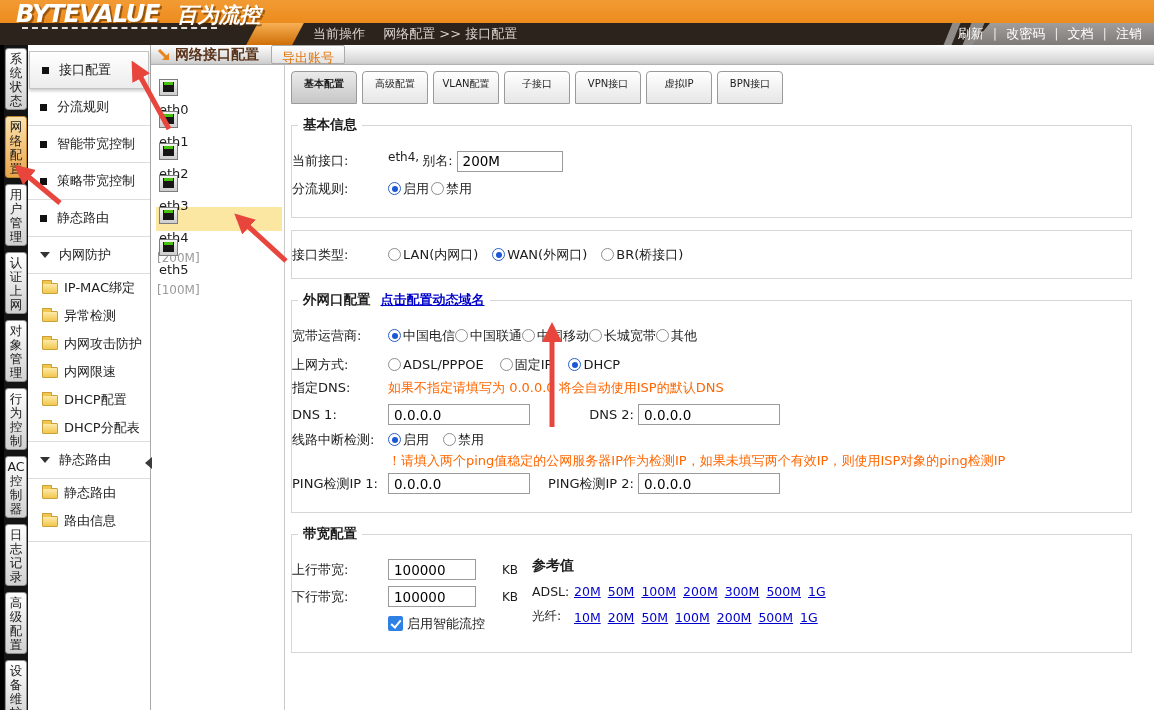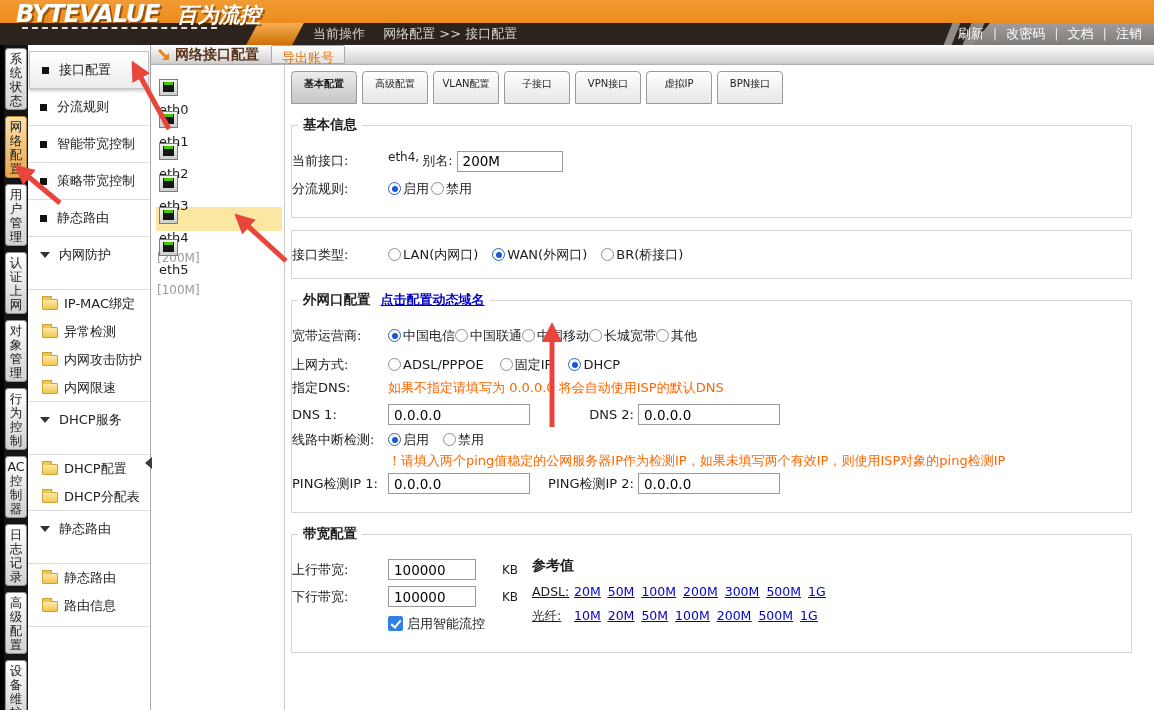--- a/index.html
+++ b/index.html
@@ -32,21 +32,21 @@
   
   #vtabs { width:28px; background:#141414; border-left:4px solid #000; padding-top:3px;
            display:flex; flex-direction:column; gap:6px; align-items:center; flex:none; }
   .vtab { width:22px; min-height:62px; background:linear-gradient(180deg,#ffffff,#d0d0d0); border:1px solid #8f8f8f; border-radius:3px;
           font-size:12.5px; line-height:14px; text-align:center; padding:3px 0; word-break:break-all; cursor:pointer; color:#1b1b1b; }
   .vtab.active { background:linear-gradient(180deg,#fbe2ae,#eaa449); border-color:#bd8631; }
   
   #menu { width:123px; background:#fff; border-right:1px solid #a8a8a8; padding-top:6px; position:relative; flex:none; }
   .m-row { display:flex; align-items:center; cursor:pointer; color:#222; }
   .m-row.item { padding:9px 0 9px 12px; border-bottom:1px solid #dcdcdc; }
-  .m-row.group { padding:9px 0 25px 12px; border-bottom:1px solid #dcdcdc; border-top:1px solid #dcdcdc; margin-top:-1px; }
+  .m-row.group { padding:9px 0 9px 12px; border-bottom:1px solid #dcdcdc; border-top:1px solid #dcdcdc; margin-top:-1px; }
   .m-row.sub { padding:5px 0 5px 14px; }
   .m-row.item .ico { width:7px; height:7px; background:#111; margin-right:10px; flex:none; }
   .m-row.group .ico { width:0; height:0; border:5px solid transparent; border-top:6px solid #333; border-bottom:none; margin-right:9px; flex:none; }
   .m-row.sub .ico { width:16px; height:11px; background:linear-gradient(#fdeaa9,#f2c64e); border:1px solid #c9a139; border-radius:1px; position:relative; margin-right:6px; flex:none; }
   .m-row.sub .ico::before { content:''; position:absolute; top:-4px; left:-1px; width:8px; height:3px; background:#f2c64e; border:1px solid #c9a139; border-bottom:none; border-radius:1px 1px 0 0; }
   .m-row.item.selected { background:linear-gradient(180deg,#ffffff,#ececec); border:1px solid #c3c3c3; box-shadow:0 2px 3px rgba(0,0,0,.2); margin:0 1px; }
   .menu-endline { border-top:1px solid #dcdcdc; margin-top:6px; }
   .collapse-handle { position:absolute; right:-2px; top:412px; width:0; height:0; border:6px solid transparent; border-right:7px solid #3b3b3b; cursor:pointer; z-index:5; }
   
   #right { flex:1; display:flex; flex-direction:column; min-width:0; }
@@ -92,21 +92,21 @@
   .cbx { width:15px; height:15px; background:#2f80e4; border-radius:2px; position:relative; flex:none; margin-right:4px; cursor:pointer; }
   .cbx::after { content:''; position:absolute; left:5px; top:2px; width:4px; height:8px; border:solid #fff; border-width:0 2px 2px 0; transform:rotate(40deg); }
   .note { color:#ff6600; }
   .indent { margin-left:96px; }
   .ddns { color:#0000cc; text-decoration:underline; font-weight:bold; margin-left:10px; cursor:pointer; font-size:13px; }
   .unit { margin-left:26px; font-size:12px; }
   .bw-flex { display:flex; }
   .bw-left { width:240px; flex:none; }
   .bw-right { padding-top:4px; }
   .ref-title { font-weight:bold; font-size:14px; }
-  .ref-row { display:flex; align-items:flex-start; margin-top:9px; font-size:12.5px;text-decoration:underline; }
+  .ref-row { display:flex; align-items:flex-end; margin-top:9px; font-size:12.5px; }
   .ref-label { width:42px; flex:none; }
   .rlink { color:#0000cc; text-decoration:underline; cursor:pointer; margin-right:7px; font-size:12.5px; }
   .arrows { position:absolute; left:0; top:0; pointer-events:none; z-index:60; }
 </style>
 </head>
 <body>
 
 <div id="header">
   <div class="logo">
     <span class="logo-en">BYTEVALUE</span><span class="logo-cn">百为流控</span>
@@ -224,24 +224,20 @@
         <div class="m-row sub">
           <span class="ico"></span>
           <span class="m-label">内网攻击防护</span>
         </div>
 
         <div class="m-row sub">
           <span class="ico"></span>
           <span class="m-label">内网限速</span>
         </div>
 
-        <div class="m-row group">
-          <span class="ico"></span>
-          <span class="m-label">DHCP服务</span>
-        </div>
 
         <div class="m-row sub">
           <span class="ico"></span>
           <span class="m-label">DHCP配置</span>
         </div>
 
         <div class="m-row sub">
           <span class="ico"></span>
           <span class="m-label">DHCP分配表</span>
         </div>

